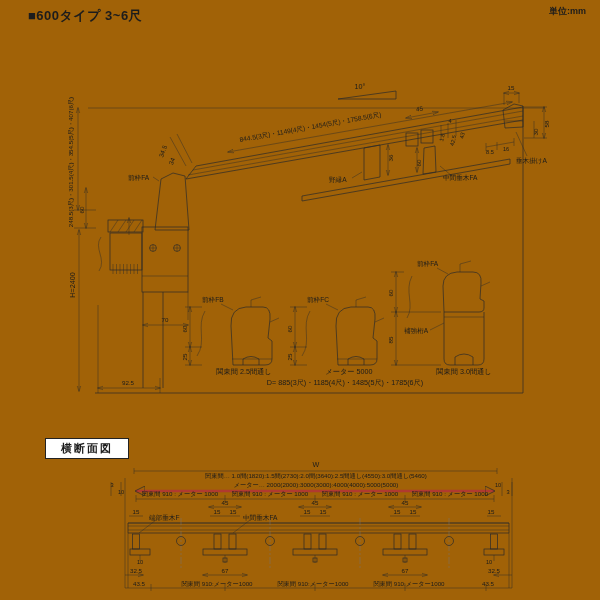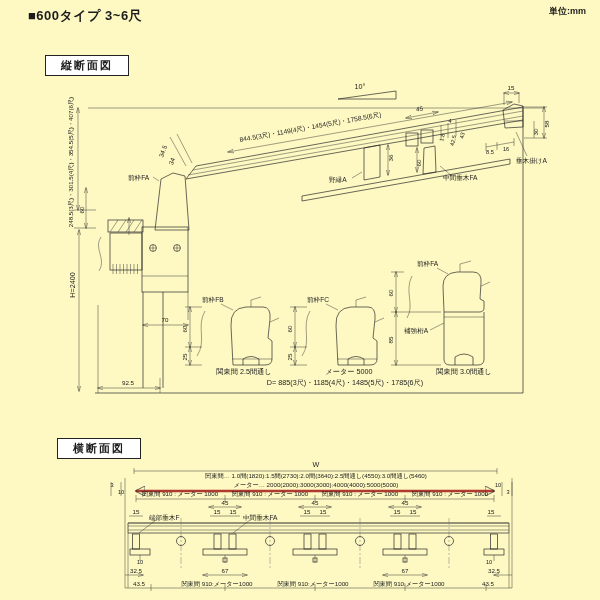--- a/index.html
+++ b/index.html
@@ -1,16 +1,16 @@
 <!DOCTYPE html>
 <html><head>
 <meta charset="utf-8">
 <style>
   html,body{margin:0;padding:0;background:#fff;}
-  .page{position:relative;width:600px;height:600px;background:#fef9c3;overflow:hidden;
+  .page{position:relative;width:600px;height:600px;background:#a16207;overflow:hidden;
         font-family:"Liberation Sans",sans-serif;color:#1c1c1c;}
   .title{position:absolute;left:28px;top:7px;font-size:13px;font-weight:bold;letter-spacing:.5px;}
   .unit{position:absolute;right:14px;top:5px;font-size:9px;font-weight:bold;}
   .secbox{position:absolute;border:1.4px solid #222;width:82px;height:19px;
           display:flex;align-items:center;justify-content:center;
           font-size:11px;font-weight:bold;letter-spacing:2px;background:#fff;}
   svg{position:absolute;left:0;}
   svg line,svg path,svg rect,svg circle{stroke:#2a2a2a;fill:none;stroke-width:.7;}
   svg .thin{stroke-width:.45;}
   svg .thick{stroke-width:1;}
@@ -21,23 +21,20 @@
   .m{text-anchor:middle;}
 </style>
 </head>
 <body>
 
 <div class="page">
 
   <div class="title">■600タイプ 3~6尺</div>
   <div class="unit">単位:mm</div>
 
-  <div class="secbox" style="left:45px;top:55px;">
-    <span>縦断面図</span>
-  </div>
 
   <svg style="top:80px;" width="600" height="330" viewBox="0 0 600 330">
     <defs>
       <marker id="da" viewBox="0 0 10 10" refX="9" refY="5" markerWidth="6" markerHeight="6" markerUnits="userSpaceOnUse" orient="auto-start-reverse">
         <path d="M0,2 L10,5 L0,8 Z" fill="#2a2a2a" stroke="none"></path>
       </marker>
       <marker id="ra" viewBox="0 0 10 10" refX="9" refY="5" markerWidth="10" markerHeight="10" markerUnits="userSpaceOnUse" orient="auto-start-reverse">
         <path d="M0,0 L10,5 L0,10 Z" fill="#b03a30" stroke="none"></path>
       </marker>
     </defs>
@@ -209,21 +206,21 @@
     <text class="d m" transform="translate(292,277) rotate(-90)">25</text>
     <text class="C m" x="349" y="294">メーター 5000</text>
     <text class="L" x="417" y="186">前枠FA</text>
     <text class="d m" transform="translate(393,213) rotate(-90)">60</text>
     <text class="d m" transform="translate(393,260) rotate(-90)">85</text>
     <text class="L" x="404" y="253">補強桁A</text>
     <text class="C m" x="464" y="294">関東間 3.0間通し</text>
     <text class="C m" x="345" y="305">D= 885(3尺)・1185(4尺)・1485(5尺)・1785(6尺)</text>
   </svg>
 
-  <div class="secbox" style="left:57px;top:438px;">
+  <div class="secbox" style="left:45px;top:438px;">
     <span>横断面図</span>
   </div>
 
   <svg style="top:430px;" width="600" height="170" viewBox="0 0 600 170">
 
     <g>
       <line class="thin" x1="134" y1="41" x2="497" y2="41"></line>
       <line class="thin" x1="134" y1="38" x2="134" y2="44"></line>
       <line class="thin" x1="497" y1="38" x2="497" y2="44"></line>
       <line class="red" x1="136" y1="61" x2="494" y2="61" marker-start="url(#ra)" marker-end="url(#ra)"></line>

